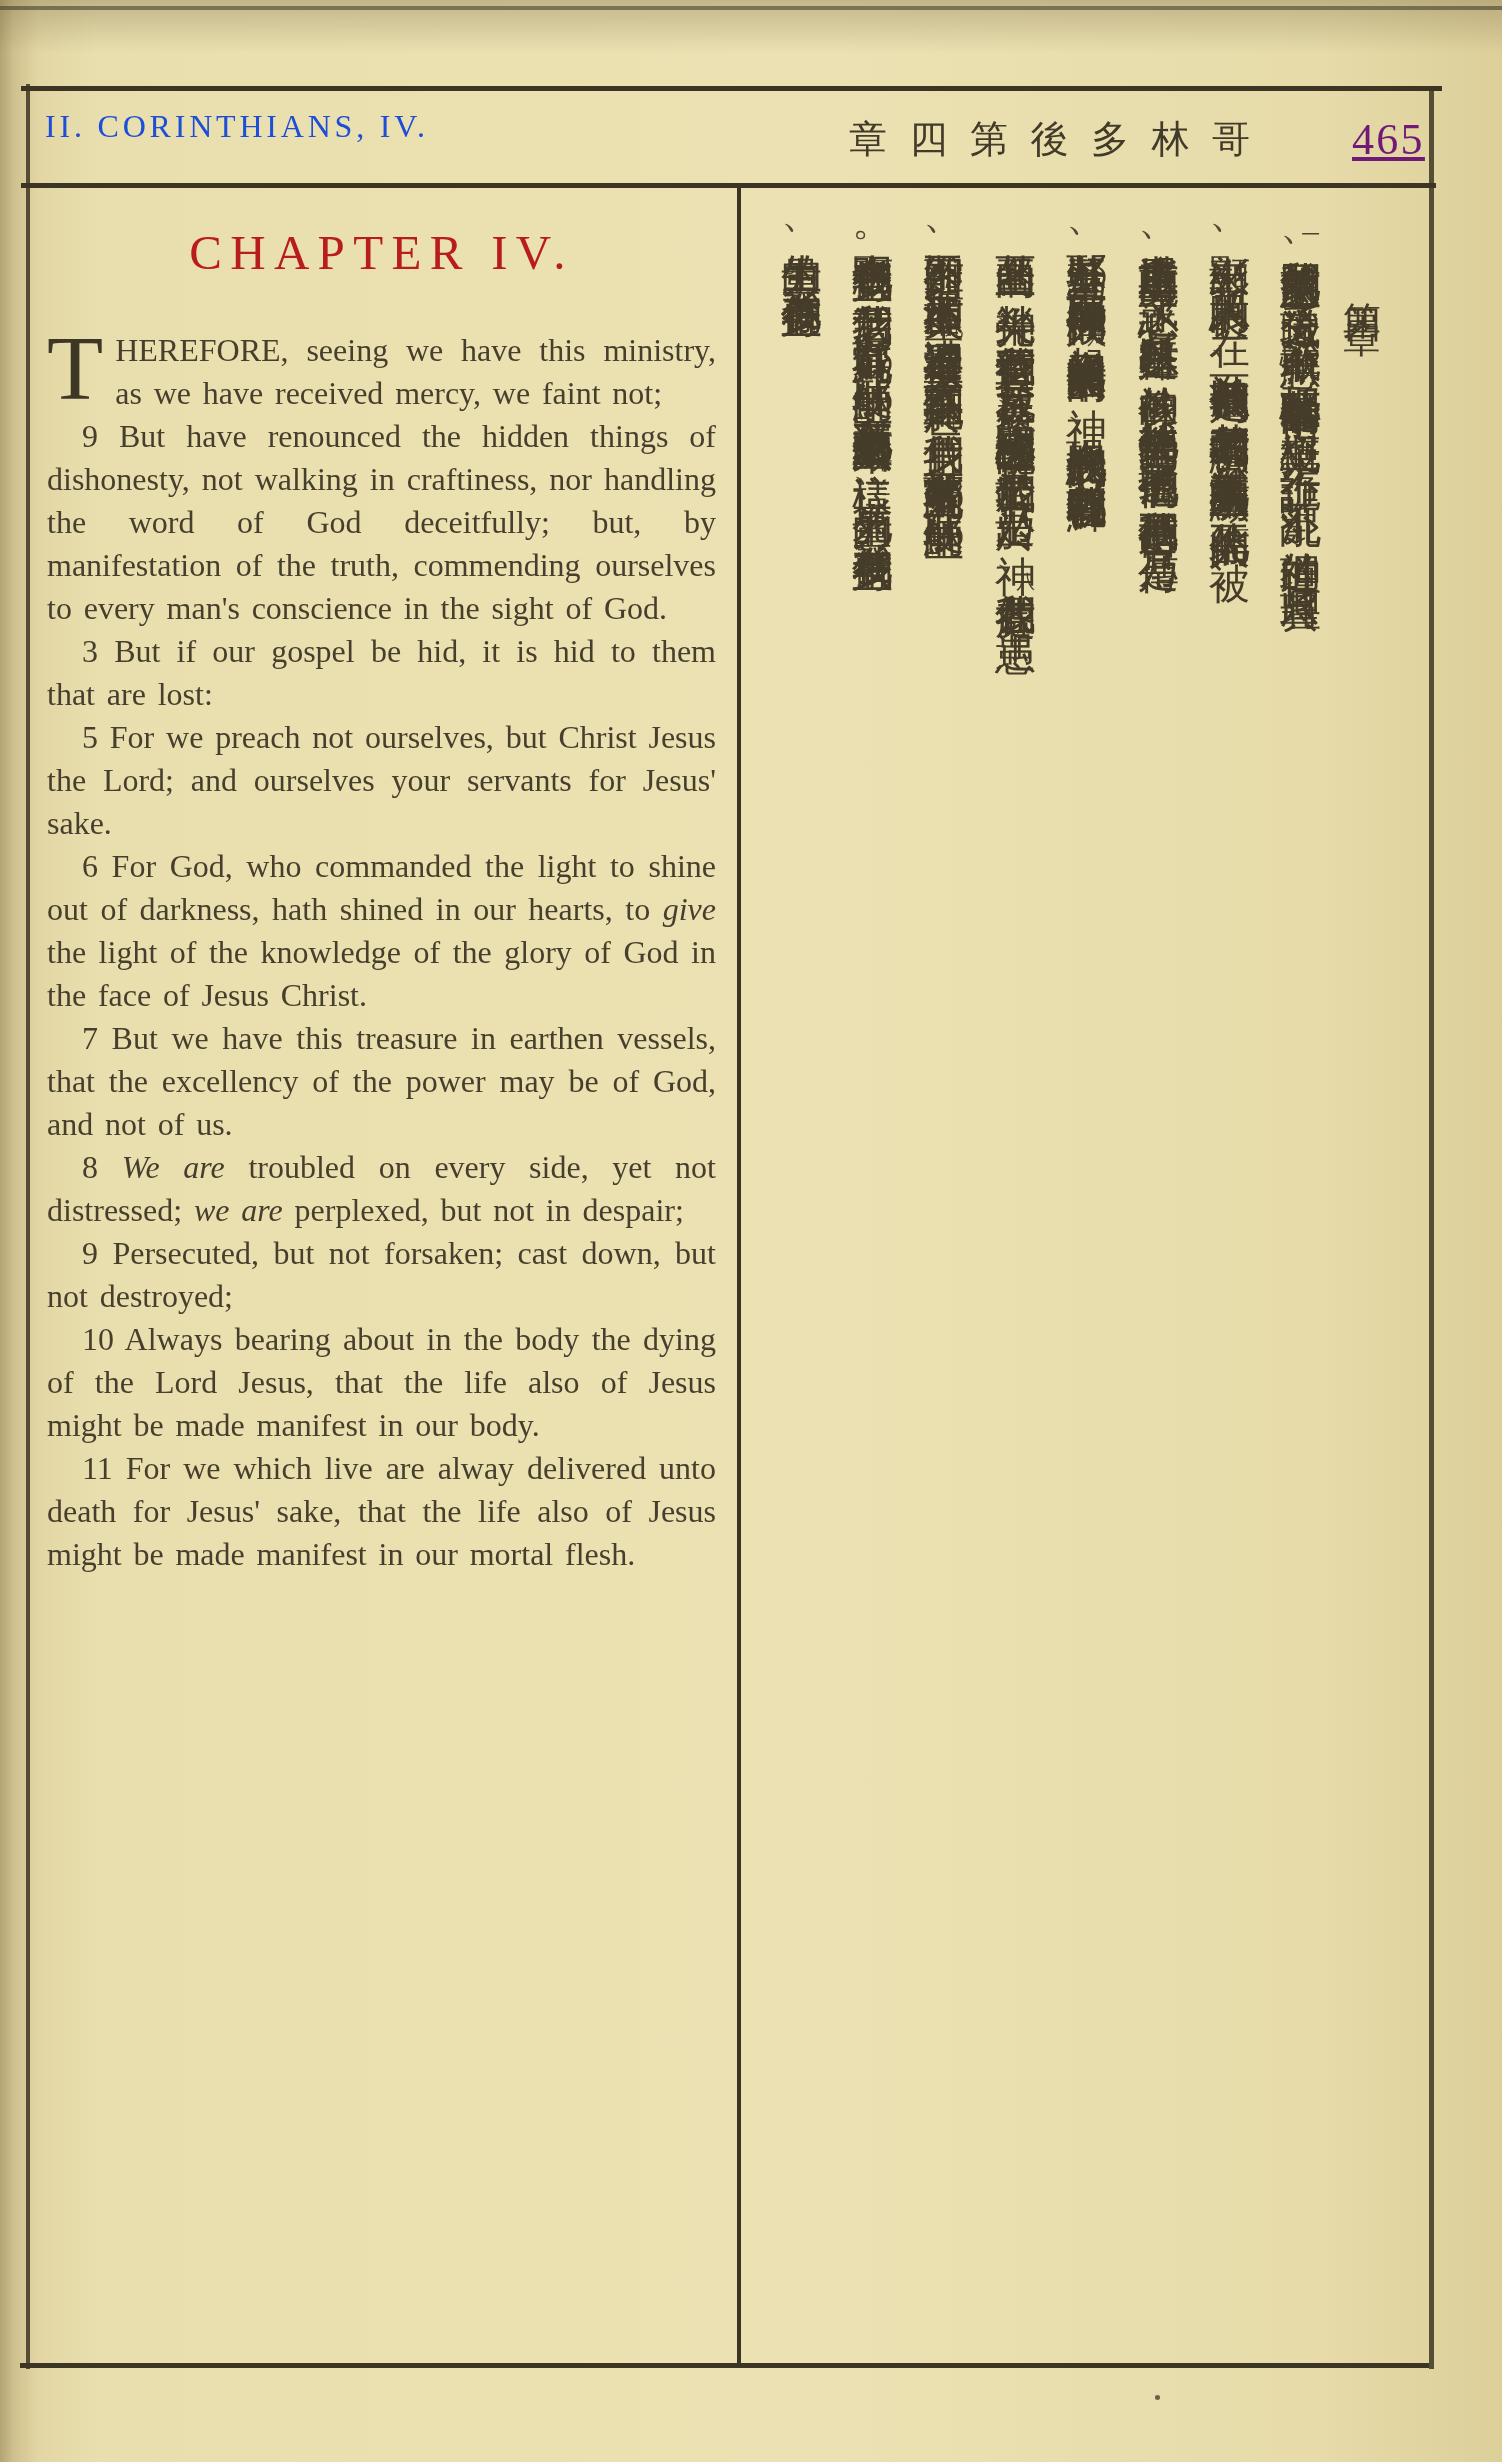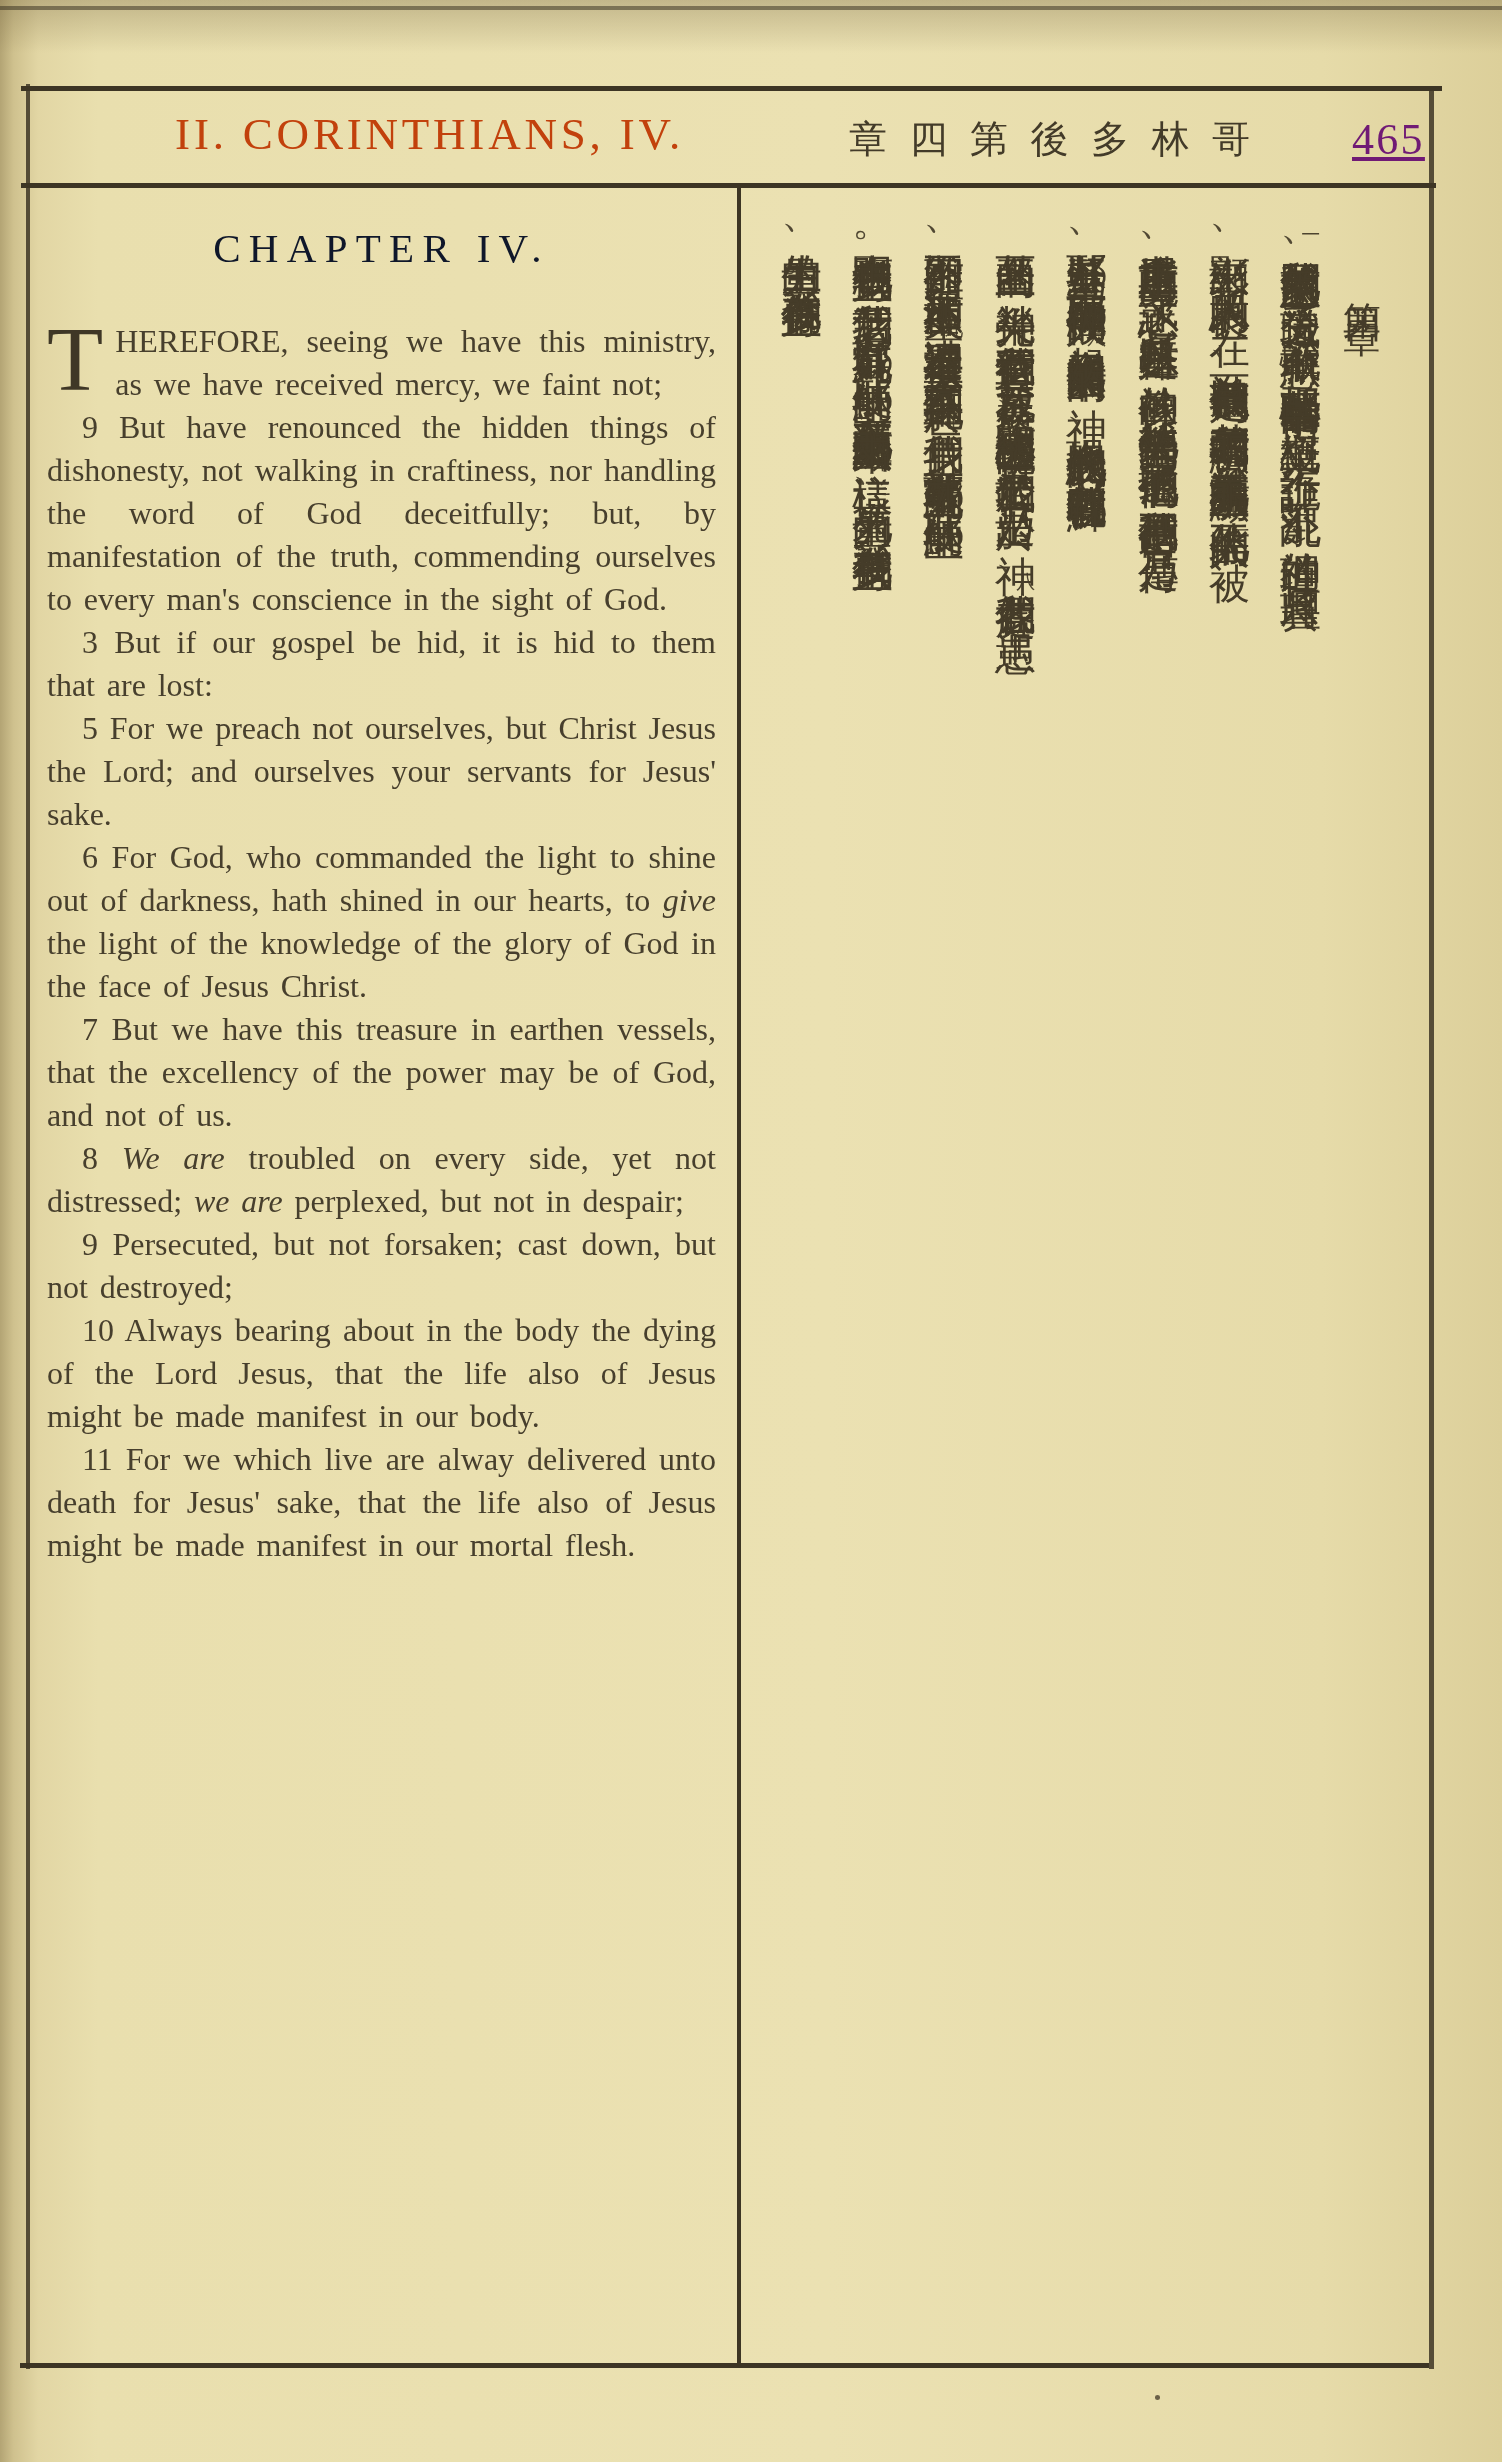--- a/index.html
+++ b/index.html
@@ -22,40 +22,40 @@
   #left-border     { left:25.5px;  top:84px;  width:4.5px;    height:2285px; }
   #right-border    { left:1429px;top:89px;  width:4.5px;    height:2280px; }
   #column-divider  { left:737px; top:187px;  width:3.8px;    height:2181px; }
   #bottom-rule     { left:19.5px;  top:2363px; width:1409px; height:5.3px; }
   #artifact-dot    { position:absolute; left:1155px; top:2395px; width:5.3px; height:4.5px;
                      background:#4a4130; border-radius:50%; opacity:.8; }
 
   
   #running-title-english {
     position:absolute; left:45px; top:108px; width:639px;
-    text-align:right; font-size:45px; letter-spacing:3.8px; color:#c2410c;
+    text-align:left; font-size:32px; letter-spacing:3.8px; color:#1d4ed8;
     white-space:nowrap;
   }
   #running-title-chinese {
     position:absolute; left:849px; top:114px;
     font-size:38px; letter-spacing:22.5px; color:#433b29; white-space:nowrap;
     font-family:Liberation Mono, monospace;
   }
   #page-number {
     position:absolute; left:1352px; top:114px;
     font-size:44px; letter-spacing:2.3px; color:#701a75;text-decoration:underline;
   }
 
   
   #english-column {
     position:absolute; left:47px; top:224px; width:669px;
   }
   #chapter-heading {
-    font-weight:normal; font-size:41px; letter-spacing:8.3px;
-    text-align:center; margin:0 0 48px 0; color:#0f172a; white-space:nowrap;
+    font-weight:normal; font-size:49px; letter-spacing:8.3px;
+    text-align:center; margin:0 0 48px 0; color:#b91c1c; white-space:nowrap;
   }
   #english-verses p {
     margin:0; font-size:32px; line-height:43px; text-align:justify;
     text-indent:35px; word-spacing:3.8px; color:#473f2d;
   }
   #english-verses p.first { text-indent:0; }
   .dropcap {
     float:left; font-size:92px; line-height:73px;
     padding:3px 12px 0 0; color:#3f3726;
   }

